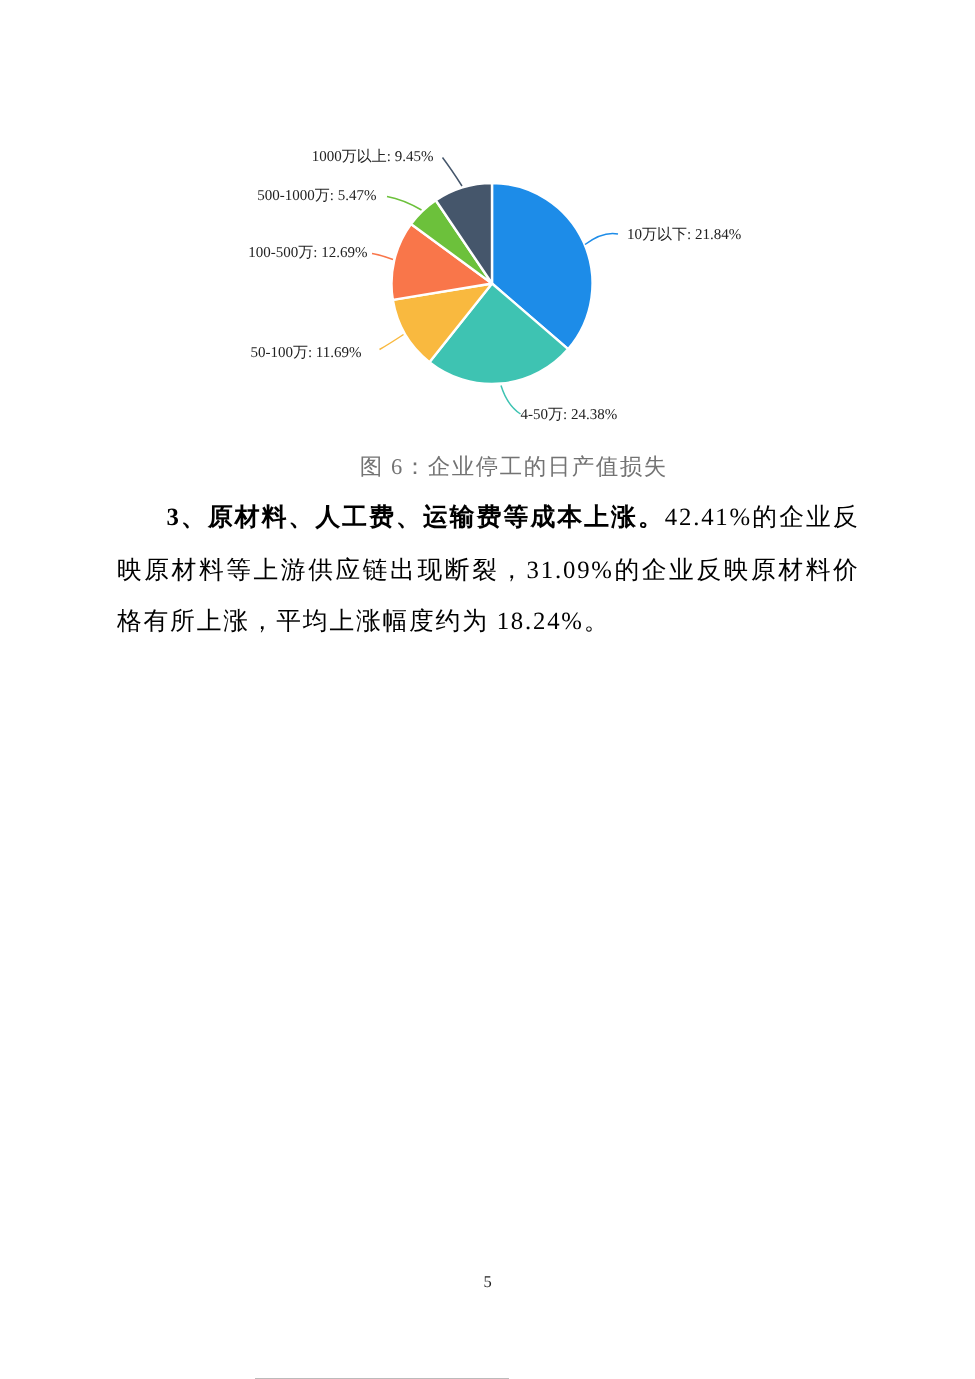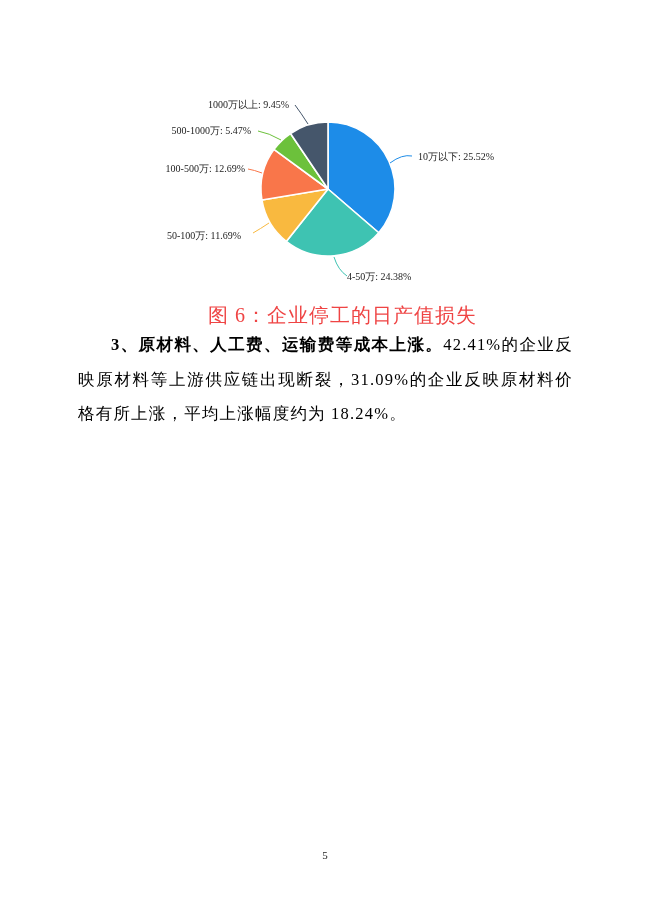--- a/index.html
+++ b/index.html
@@ -28,22 +28,22 @@
   .lbl-0 { left: 418px; top: 151px; }
   .lbl-1 { left: 347px; top: 271px; }
   .lbl-2 { right: 409px; top: 230px; text-align: right; }
   .lbl-3 { right: 405px; top: 163px; }
   .lbl-4 { right: 399px; top: 125px; text-align: right; }
   .lbl-5 { right: 361px; top: 99px;  text-align: center; }
   .caption {
     position: absolute;
     left: 35px; right: 0; top: 302px;
     text-align: center;
-    font-size: 20px;
-    color: #ef4444;
+    font-size: 15px;
+    color: #737373;
     letter-spacing: 1px;
   }
   
   .body-text {
     position: absolute;
     left: 78px; top: 328px;
     width: 495px;
     font-size: 16.5px;
     line-height: 34.6px;
     letter-spacing: 1.2px;
@@ -75,21 +75,21 @@
         <path d="M 178 109 L 123.99 69.35 A 67 67 0 0 1 140.51 53.47 Z" fill="#6CC13B" stroke="#ffffff" stroke-width="1.6" stroke-linejoin="round"></path>
         <path d="M 178 109 L 140.51 53.47 A 67 67 0 0 1 178.00 42.00 Z" fill="#45566B" stroke="#ffffff" stroke-width="1.6" stroke-linejoin="round"></path>
         <path d="M240 83 Q252 74 262 76" fill="none" stroke="#1D8CE8" stroke-width="1"></path>
         <path d="M184 177 Q188 190 197 196" fill="none" stroke="#3EC3B2" stroke-width="1"></path>
         <path d="M119 143 Q110 149 103 153" fill="none" stroke="#F9B93F" stroke-width="1"></path>
         <path d="M112 93 Q104 90 98 89" fill="none" stroke="#F9764A" stroke-width="1"></path>
         <path d="M131 60 Q119 53 108 51" fill="none" stroke="#6CC13B" stroke-width="1"></path>
         <path d="M158 44 Q151 33 145 25" fill="none" stroke="#45566B" stroke-width="1"></path>
       </svg>
 
-    <span class="pie-label lbl-0">10万以下: 25.52%</span>
+    <span class="pie-label lbl-0">10万以下: 21.84%</span>
     <span class="pie-label lbl-1">4-50万: 24.38%</span>
     <span class="pie-label lbl-2">50-100万: 11.69%</span>
     <span class="pie-label lbl-3">100-500万: 12.69%</span>
     <span class="pie-label lbl-4">500-1000万: 5.47%</span>
     <span class="pie-label lbl-5">1000万以上: 9.45%</span>
   </div>
 
   <div class="caption">图 6：企业停工的日产值损失</div>
 
   <div class="body-text">

